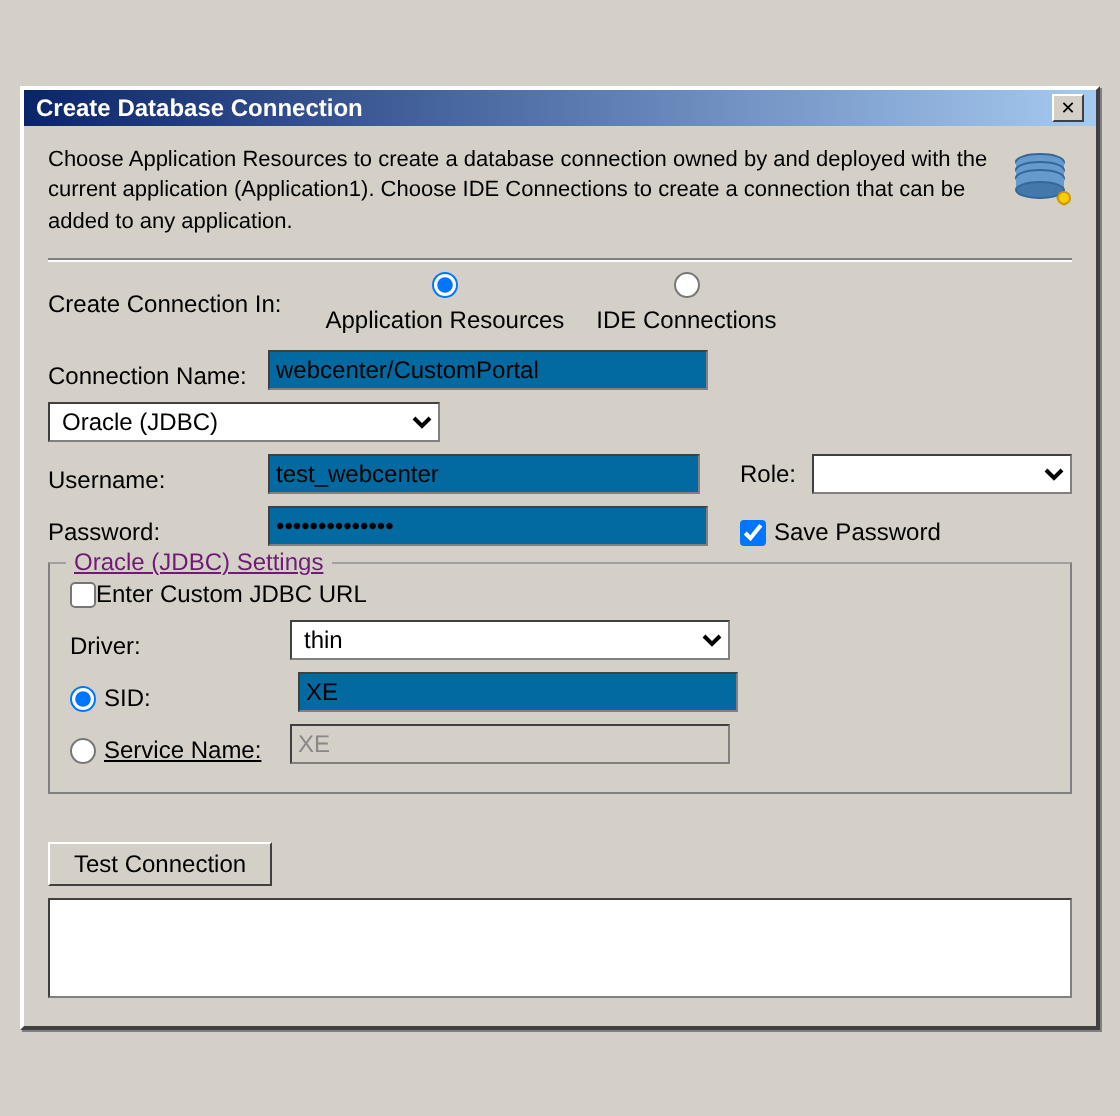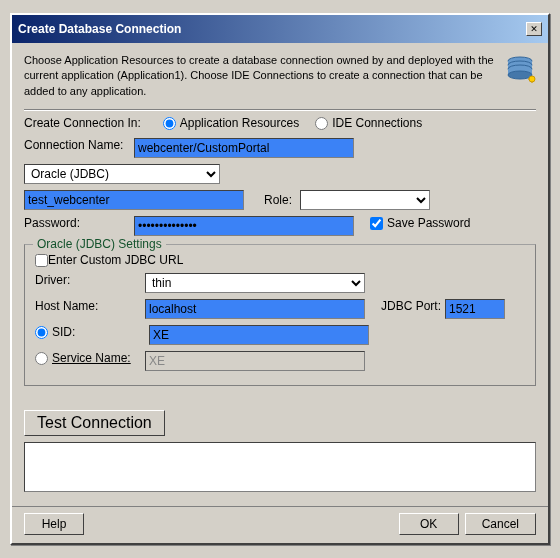--- a/index.html
+++ b/index.html
@@ -22,21 +22,21 @@
       border-bottom-color: #404040;
       box-shadow: 1px 1px 0 #808080;
     }
     .title-bar {
       background: linear-gradient(to right, #0a246a, #a6caf0);
       color: white;
       padding: 3px 6px;
       display: flex;
       align-items: center;
       justify-content: space-between;
-      height: 28px;
+      height: 18px;
     }
     .title-bar-text {
       font-size: 12px;
       font-weight: bold;
       color: white;
     }
     .title-bar-controls {
       display: flex;
       gap: 2px;
     }
@@ -72,46 +72,47 @@
       flex-shrink: 0;
     }
     .separator-h {
       height: 1px;
       background: #808080;
       margin: 6px 0;
       box-shadow: 0 1px 0 #ffffff;
     }
     .row {
       display: flex;
-      align-items: flex-start;
+      align-items: flex-end;
       margin-bottom: 6px;
     }
     .label {
       font-size: 12px;
       width: 110px;
       flex-shrink: 0;
     }
     .radio-row {
       display: flex;
       align-items: center;
       gap: 16px;
       margin-bottom: 8px;
     }
     .radio-option {
       display: flex;
       align-items: center;
       gap: 4px;
       font-size: 12px;
+      flex-direction: column;
     }
     input[type="text"], input[type="password"] {
       height: 20px;
       border: 1px solid #808080;
       border-top-color: #404040;
       border-left-color: #404040;
-      background: #3b82f6;
+      background: #0369a1;
       padding: 0 3px;
       font-size: 12px;
       outline: none;
     }
     select {
       height: 20px;
       border: 1px solid #808080;
       border-top-color: #404040;
       border-left-color: #404040;
       background: white;
@@ -135,22 +136,23 @@
       margin: 8px 0;
       padding: 8px 10px;
       position: relative;
     }
     .group-box-label {
       position: absolute;
       top: -8px;
       left: 8px;
       background: #d4d0c8;
       padding: 0 4px;
-      color: #14532d;
-      font-size: 12px;
+      color: #701a75;
+      font-size: 12px;
+      text-decoration: underline;
     }
     .checkbox-row {
       display: flex;
       align-items: center;
       gap: 0;
       margin-bottom: 6px;
     }
     .driver-select { width: 220px; }
     .hostname-field { width: 220px; }
     .jdbc-port-field { width: 60px; }
@@ -158,21 +160,21 @@
     .service-field { width: 220px; }
     .bottom-section {
       padding: 6px 12px;
     }
     .test-btn {
       background: #d4d0c8;
       border: 1px solid #ffffff;
       border-right-color: #404040;
       border-bottom-color: #404040;
       padding: 3px 12px;
-      font-size: 16px;
+      font-size: 12px;
       cursor: pointer;
       margin-bottom: 6px;
     }
     .output-box {
       width: 100%;
       height: 50px;
       border: 1px solid #808080;
       border-top-color: #404040;
       border-left-color: #404040;
       background: white;
@@ -258,20 +260,21 @@
       <input type="text" class="connection-name-field" value="webcenter/CustomPortal" style="">
     </div>
 
     <div class="row">
       <select class="connection-type-select">
         <option>Oracle (JDBC)</option>
       </select>
     </div>
 
     <div class="row">
+      <span class="label">Username:</span>
       <input type="text" class="username-field" value="test_webcenter" style="">
       <div class="role-row">
         <span>Role:</span>
         <select class="role-select">
           <option value=""></option>
           <option value="SYSDBA">SYSDBA</option>
           <option value="SYSOPER">SYSOPER</option>
         </select>
       </div>
     </div>
@@ -294,26 +297,20 @@
       </div>
 
       <div class="row">
         <span class="label">Driver:</span>
         <select class="driver-select">
           <option value="thin">thin</option>
           <option value="oci">oci</option>
         </select>
       </div>
 
-      <div class="row">
-        <span class="label">Host Name:</span>
-        <input type="text" class="hostname-field" value="localhost" style="">
-        <span style="margin-left:16px; margin-right:4px;">JDBC Port:</span>
-        <input type="text" class="jdbc-port-field" value="1521" style="">
-      </div>
 
       <div class="row">
         <label style="display:flex;align-items:center;gap:4px;width:114px;">
           <input type="radio" name="conn-type" checked="" style="">
           <span>SID:</span>
         </label>
         <input type="text" class="sid-field" value="XE" style="">
       </div>
 
       <div class="row">
@@ -324,20 +321,13 @@
         <input type="text" class="service-field" style="background: rgb(212, 208, 200); color: rgb(136, 136, 136);" value="XE">
       </div>
     </div>
   </div>
 
   <div class="bottom-section">
     <button class="test-btn">Test Connection</button>
     <div class="output-box"></div>
   </div>
 
-  <div class="dialog-footer">
-    <button class="footer-btn">Help</button>
-    <div class="footer-right">
-      <button class="footer-btn">OK</button>
-      <button class="footer-btn">Cancel</button>
-    </div>
-  </div>
 </div>
 
 </body></html>

